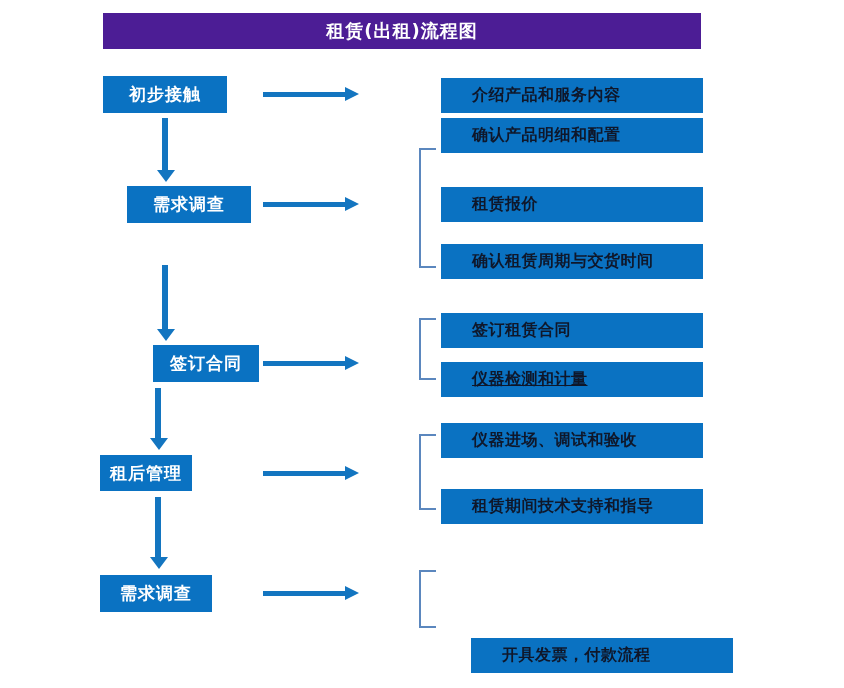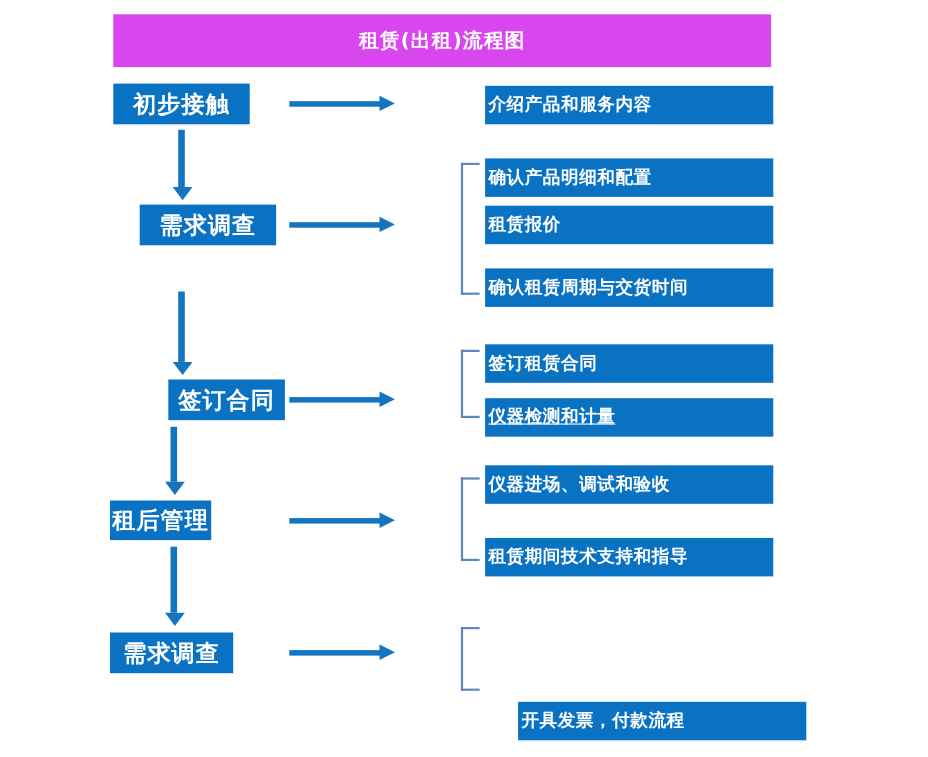--- a/index.html
+++ b/index.html
@@ -6,45 +6,45 @@
   body{
     width:844px;height:688px;
     background:#ffffff;
     font-family:"DejaVu Sans","Liberation Sans",sans-serif;
     overflow:hidden;
   }
   #canvas{position:relative;width:844px;height:688px;}
 
   .title-bar{
     position:absolute;
-    left:103px;top:13px;width:598px;height:48px;
-    background:#d946ef;
+    left:103px;top:13px;width:598px;height:36px;
+    background:#4c1d95;
     color:#ffffff;
     font-size:18px;font-weight:bold;
     display:flex;align-items:center;justify-content:center;
     letter-spacing:1px;
   }
 
   .stage-box{
     position:absolute;
     background:#0A72C2;
     color:#ffffff;
-    font-size:21px;font-weight:bold;
+    font-size:17px;font-weight:bold;
     display:flex;align-items:center;justify-content:center;
     letter-spacing:1px;
   }
 
   .detail-box{
     position:absolute;
     left:441px;width:262px;height:35px;
     background:#0A72C2;
-    color:#ffffff;
+    color:#0f172a;
     font-size:16px;font-weight:bold;
     display:flex;align-items:center;
-    padding-left:3px;
+    padding-left:31px;
     box-sizing:border-box;
     letter-spacing:0.5px;
   }
 
   .h-arrow{position:absolute;height:16px;width:96px;}
   .h-arrow .shaft{
     position:absolute;left:0;top:6px;width:84px;height:5px;background:#1375C0;
   }
   .h-arrow .head{
     position:absolute;left:82px;top:1px;
@@ -133,21 +133,21 @@
       <div class="head"></div>
   </div>
 
   <div class="bracket" style="top:148px;height:120px;"></div>
   <div class="bracket" style="top:318px;height:62px;"></div>
   <div class="bracket" style="top:434px;height:76px;"></div>
   <div class="bracket" style="top:570px;height:58px;"></div>
 
   <div class="detail-box" style="top:78px;">介绍产品和服务内容</div>
 
-  <div class="detail-box" style="top:144px;">确认产品明细和配置</div>
+  <div class="detail-box" style="top:118px;">确认产品明细和配置</div>
   <div class="detail-box" style="top:187px;">租赁报价</div>
   <div class="detail-box" style="top:244px;">确认租赁周期与交货时间</div>
 
   <div class="detail-box" style="top:313px;">签订租赁合同</div>
   <div class="detail-box" style="top:362px;text-decoration:underline;">仪器检测和计量</div>
 
   <div class="detail-box" style="top:423px;">仪器进场、调试和验收</div>
   <div class="detail-box" style="top:489px;">租赁期间技术支持和指导</div>
 
   <div class="detail-box" style="top:638px;margin-left:30px;">开具发票，付款流程</div>

